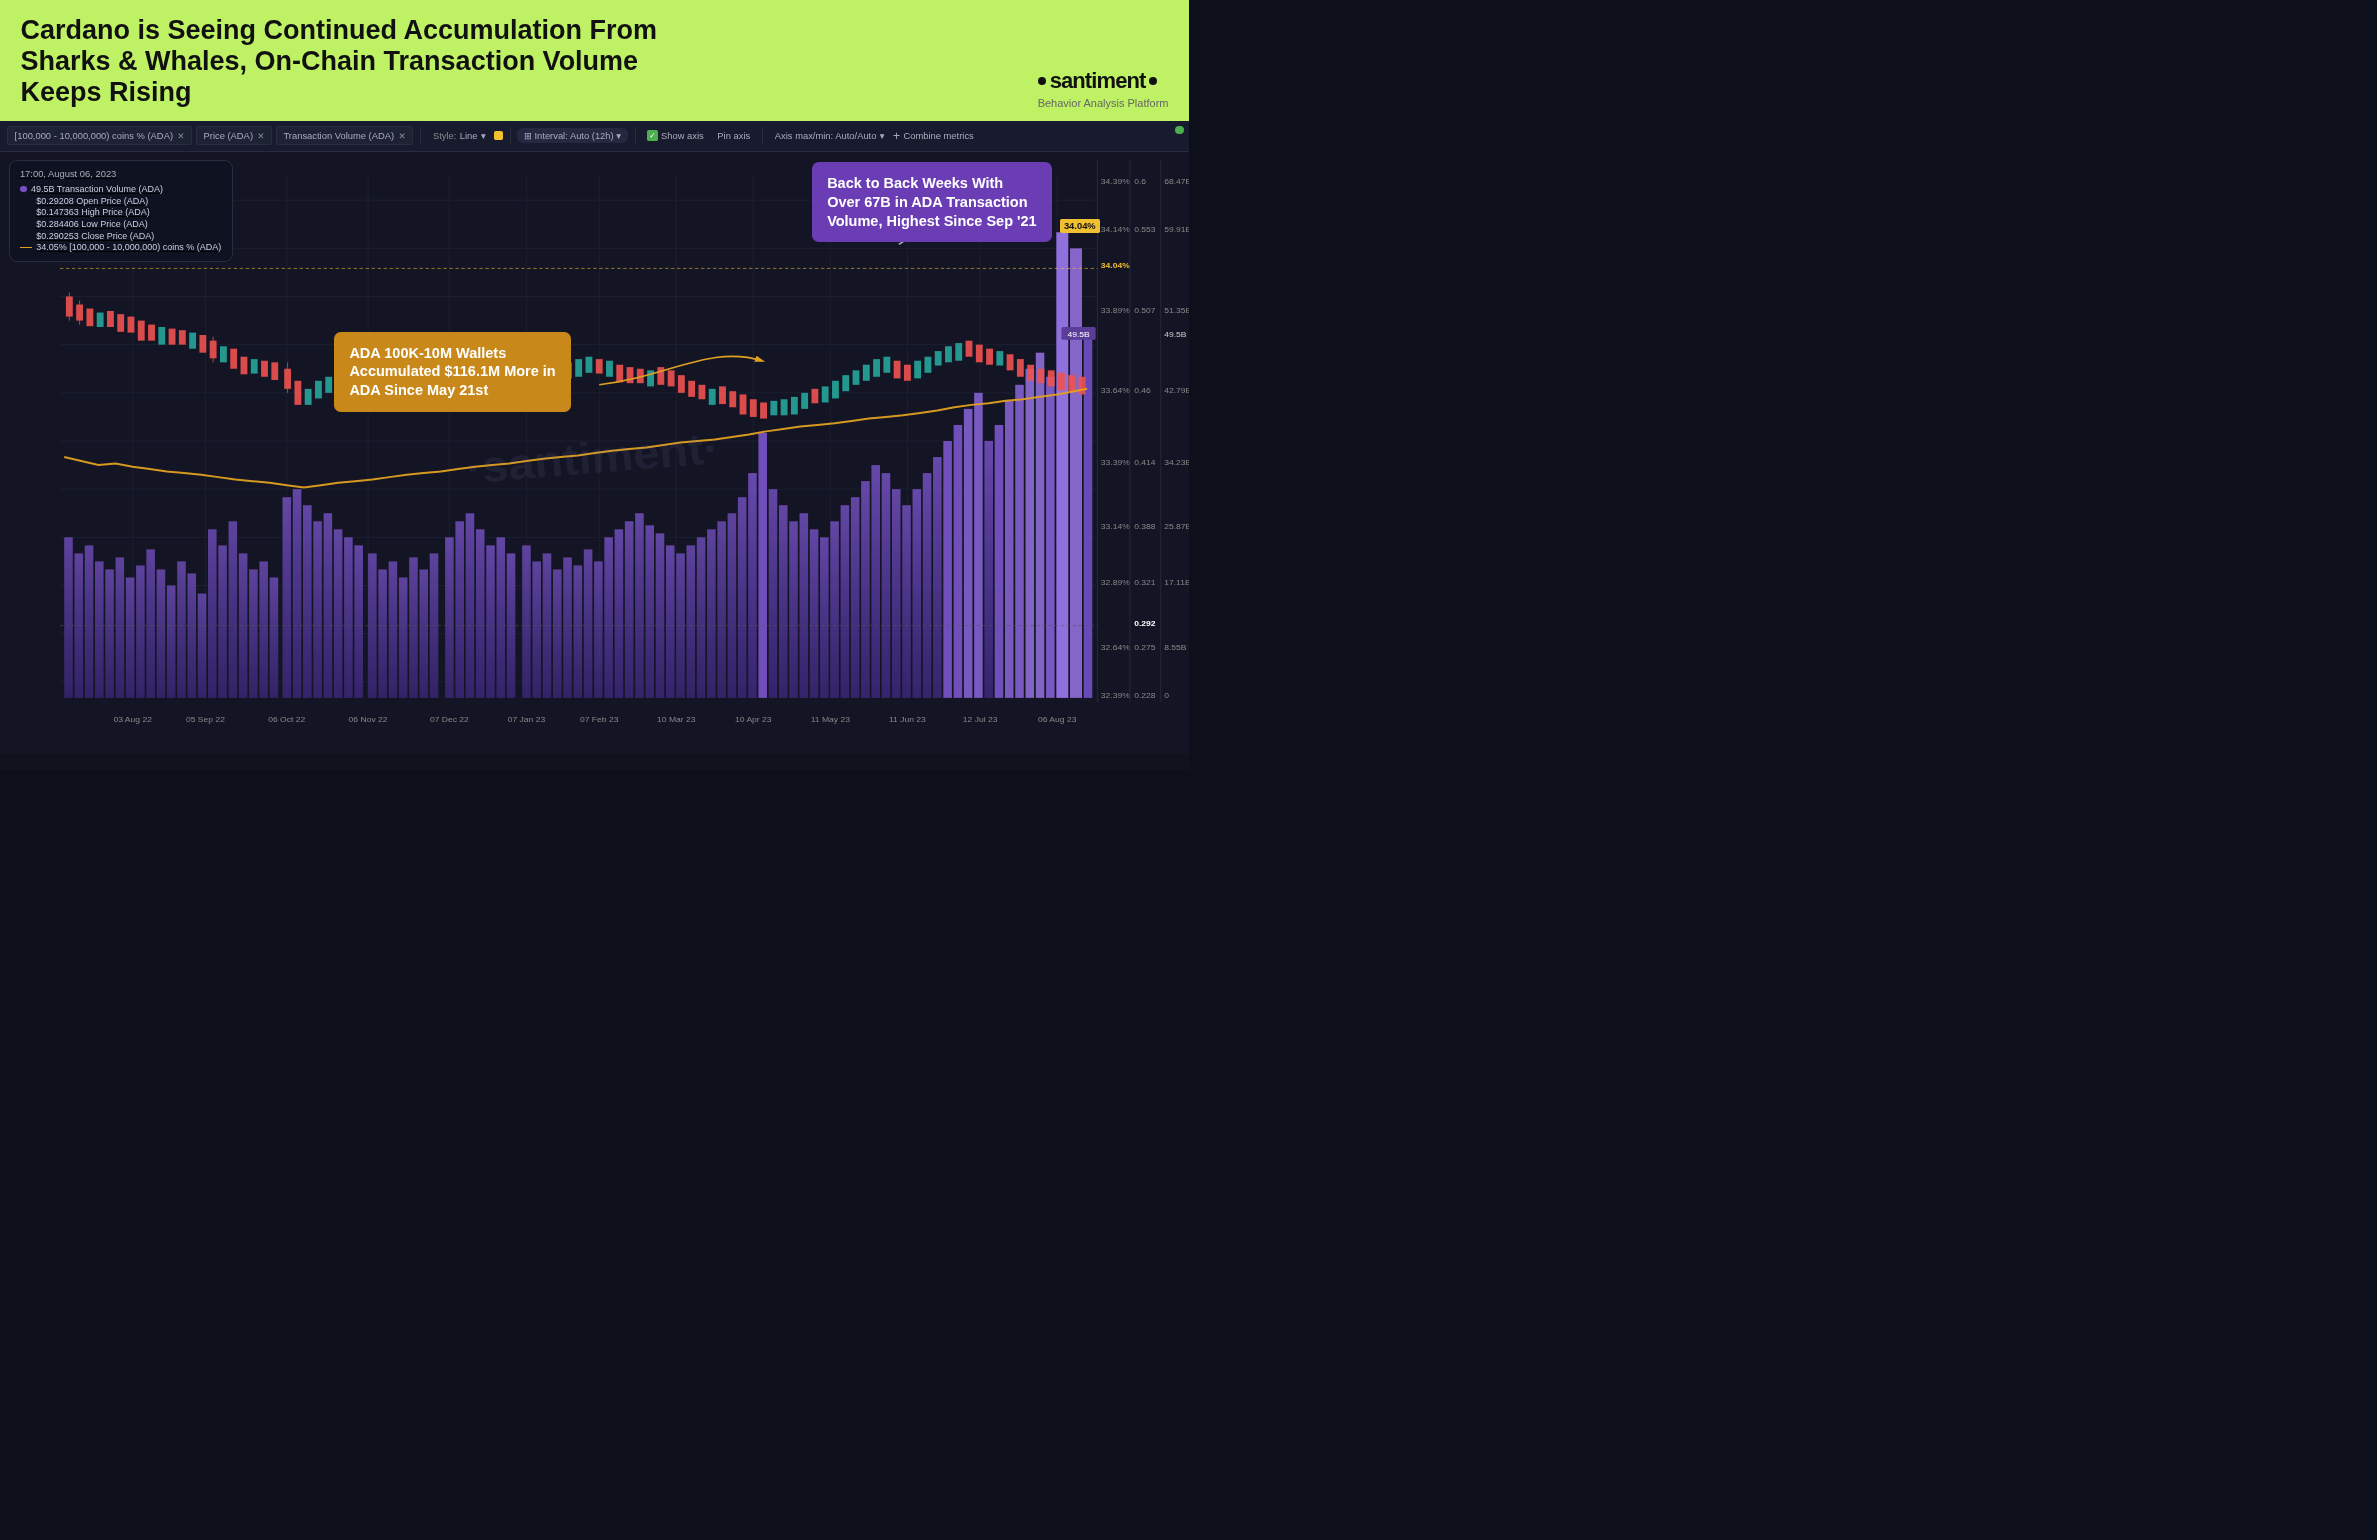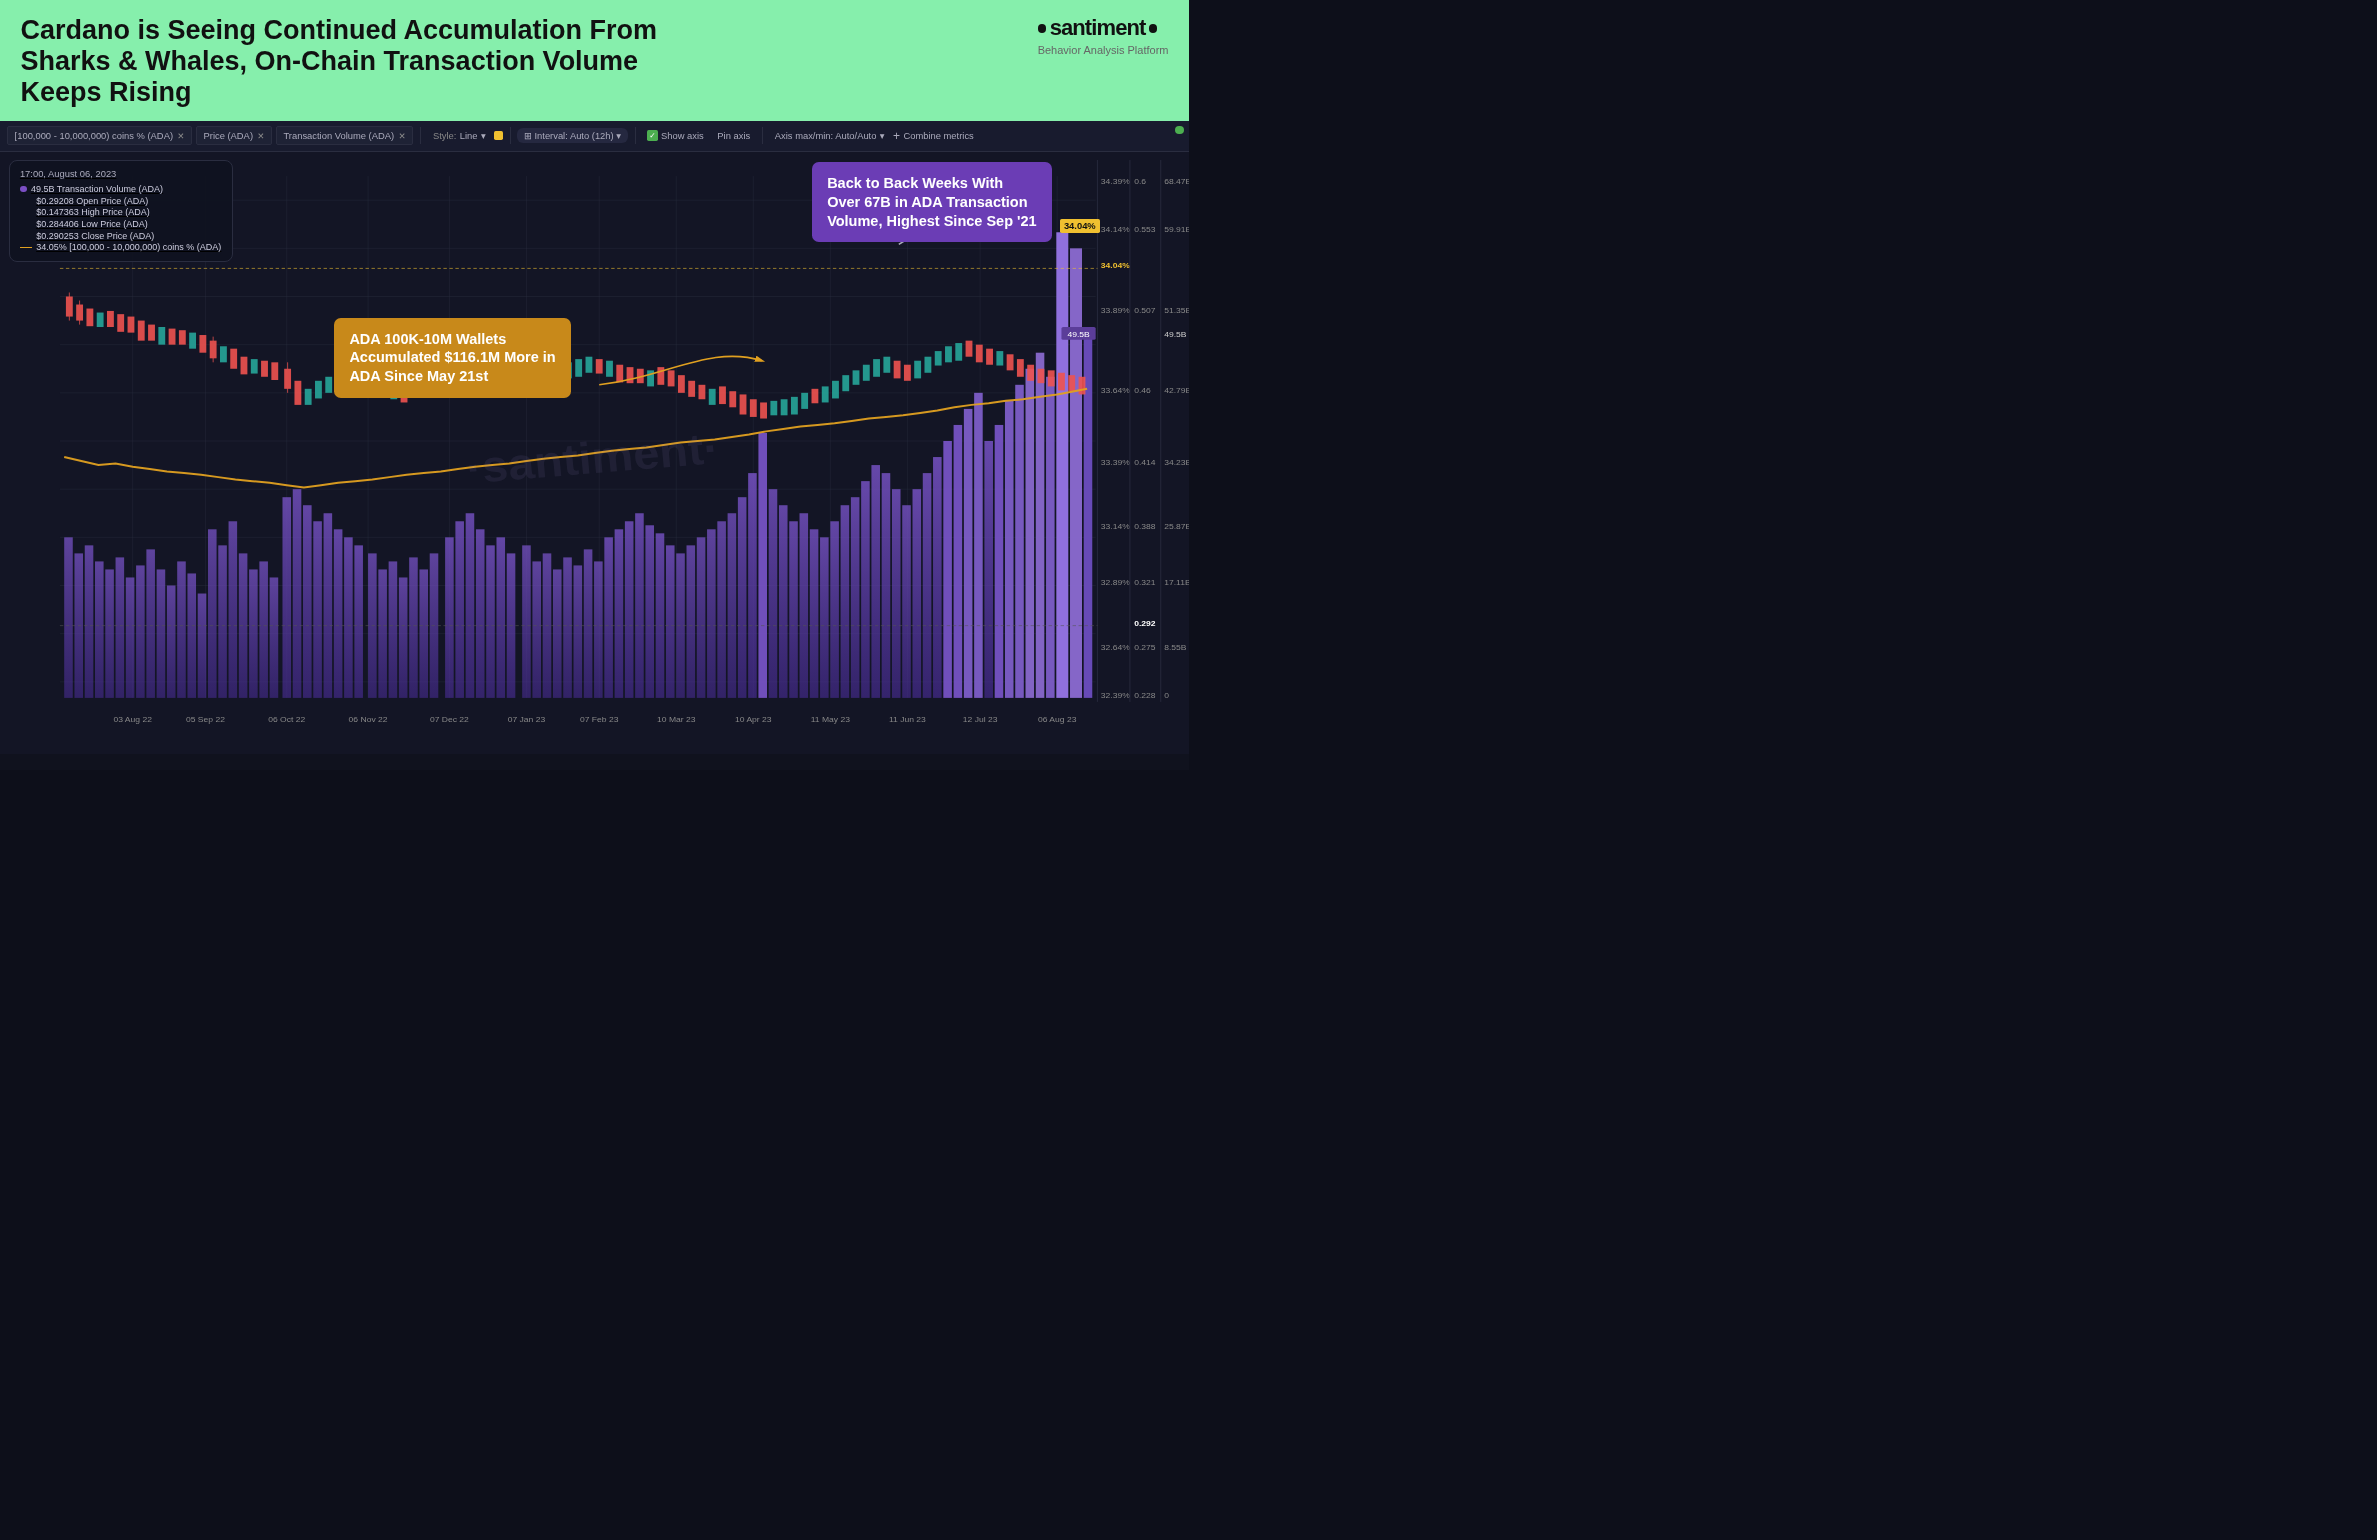--- a/index.html
+++ b/index.html
@@ -14,24 +14,24 @@
 
     .container {
       width: 1189px;
       height: 770px;
       background: #10121e;
       position: relative;
     }
 
     
     .header {
-      background: #86efac;
+      background: #bef264;
       padding: 15.4px 20.5px 12px 20.5px;
       display: flex;
-      align-items: flex-start;
+      align-items: flex-end;
       justify-content: space-between;
     }
 
     .header-left {
       flex: 1;
     }
 
     .main-title {
       font-size: 27px;
       font-weight: 900;
@@ -757,21 +757,21 @@
           <span>34.05% [100,000 - 10,000,000) coins % (ADA)</span>
         </div>
       </div>
 
       <div class="annotation-purple">
         <span>
           Back to Back Weeks With<br>Over 67B in ADA Transaction<br>Volume, Highest Since Sep '21
         </span>
       </div>
 
-      <div class="annotation-gold" style="top:166px;left:334px;">
+      <div class="annotation-gold" style="top:180px;left:334px;">
         <span>
           ADA 100K-10M Wallets<br>Accumulated $116.1M More in<br>ADA Since May 21st
         </span>
       </div>
 
       <div class="pct-badge" style="top: 67px; right: 89px;">
         <span>34.04%</span>
       </div>
 
     </div>

